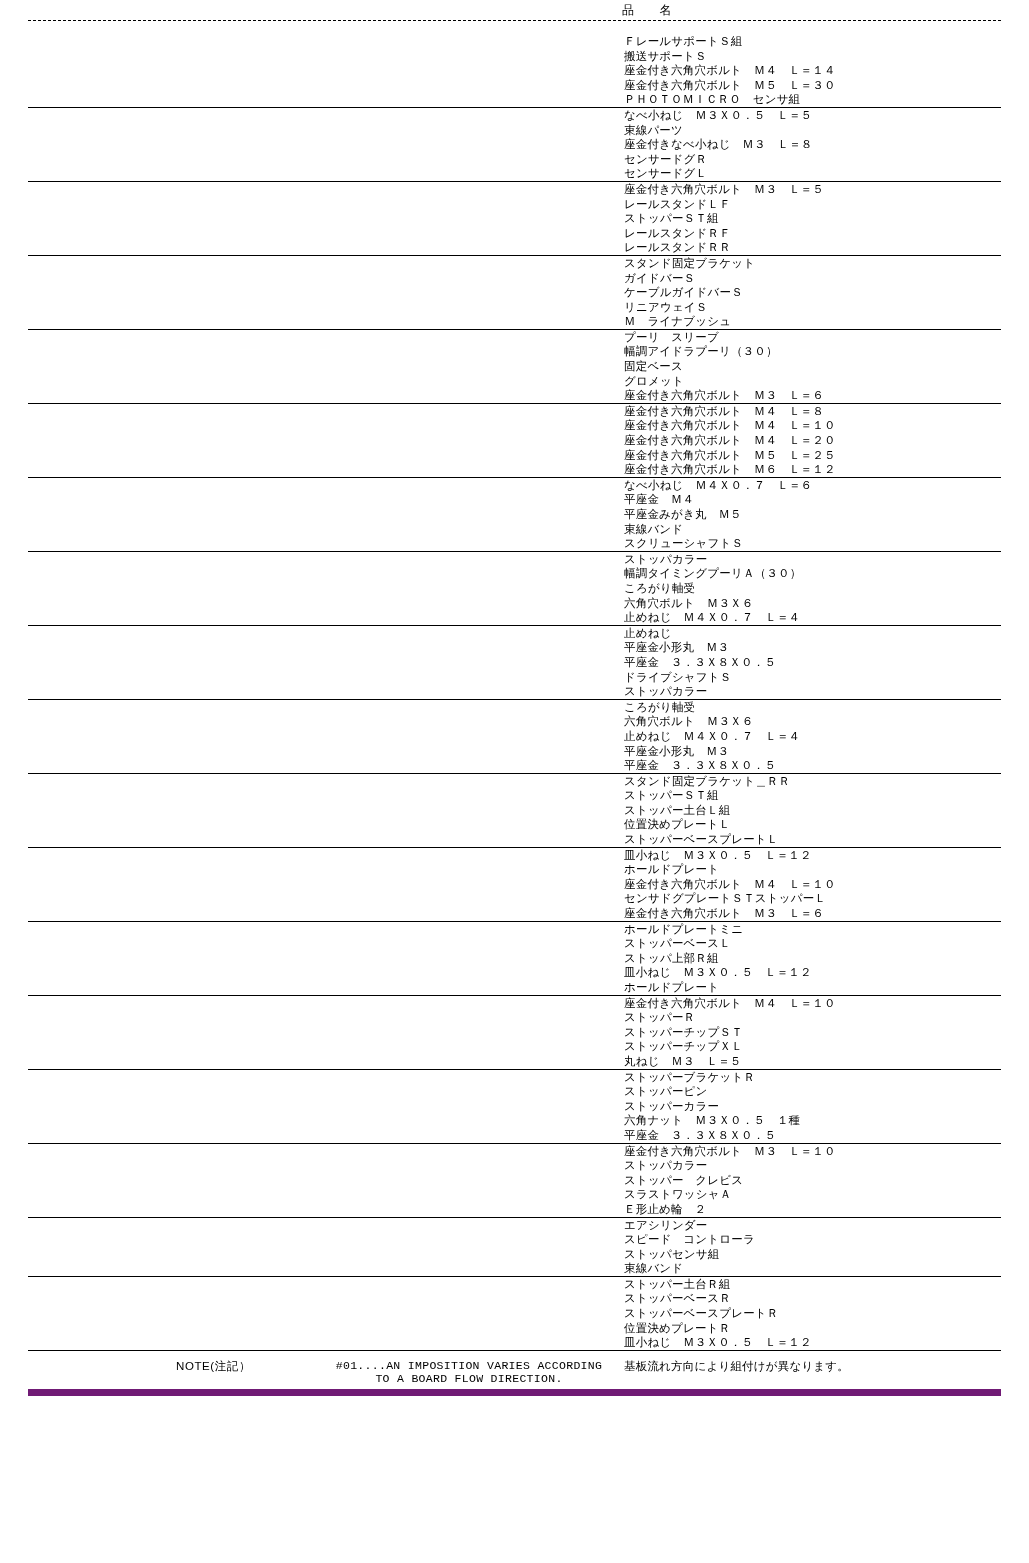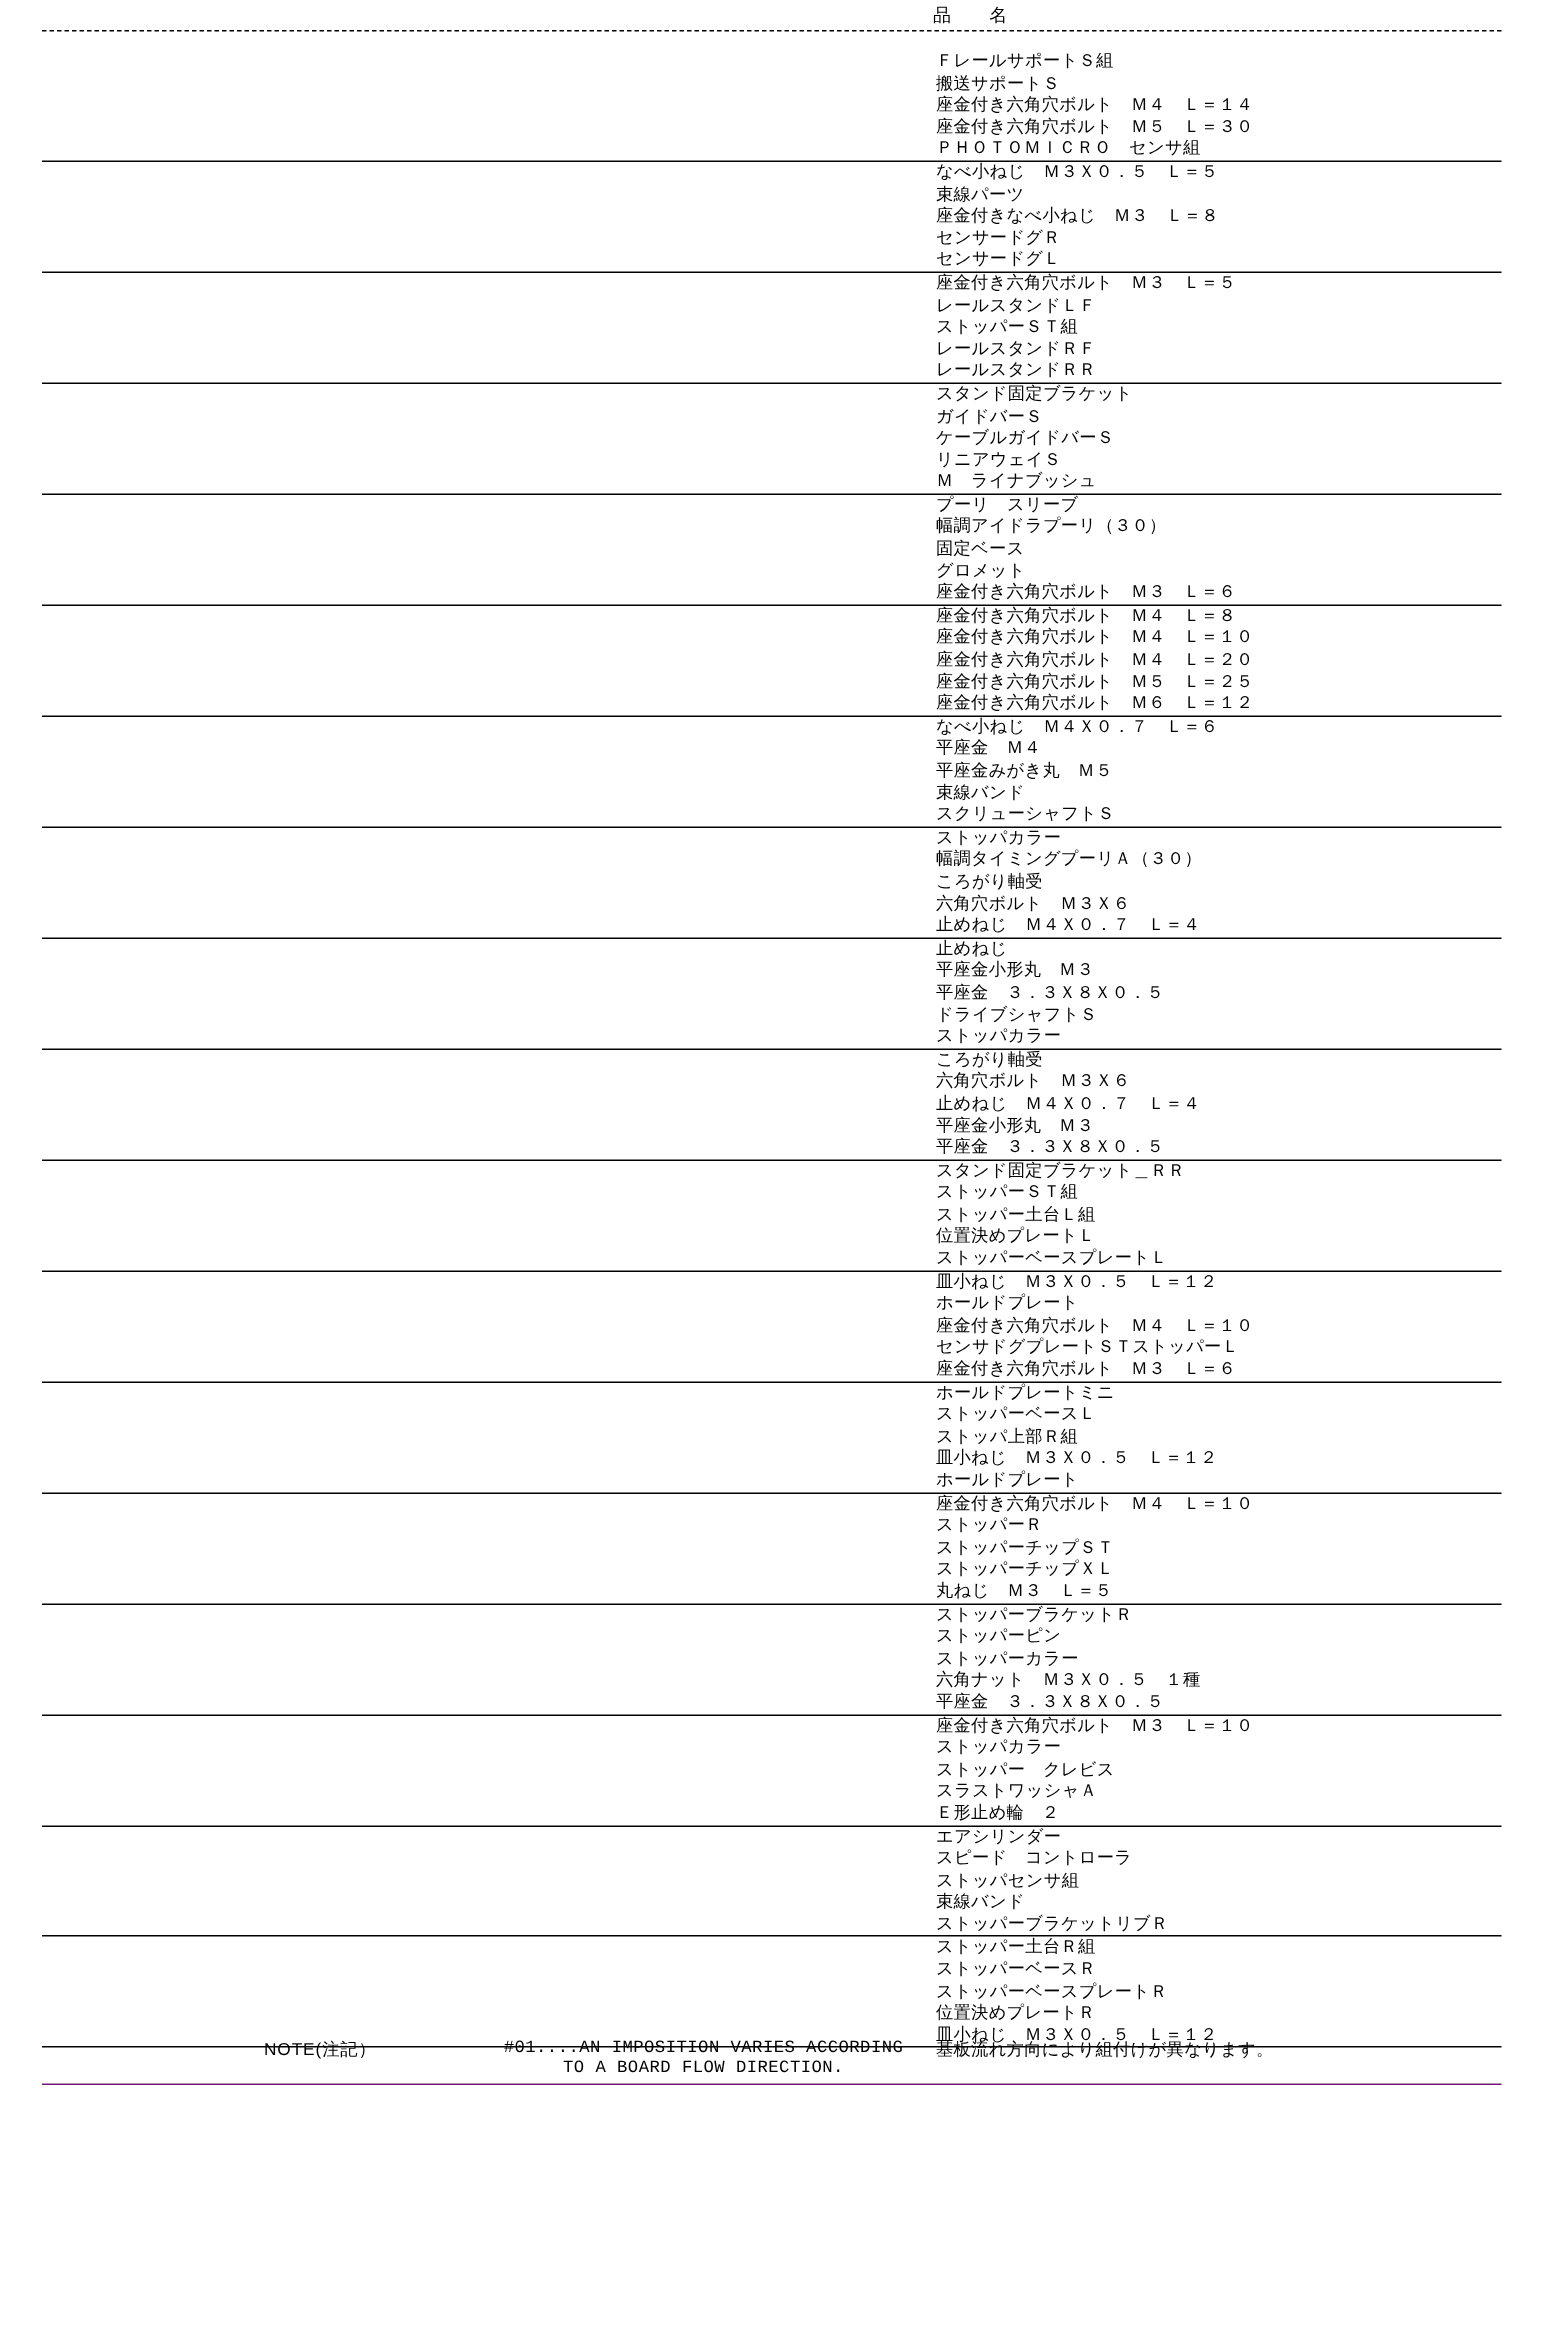--- a/index.html
+++ b/index.html
@@ -70,21 +70,21 @@
     left: 596px;
     top: 0;
     font-size: 11.5px;
     letter-spacing: 0.2px;
   }
   .note-area {
     position: absolute;
     left: 28px;
     width: 973px;
     height: 36px;
-    border-bottom: 1px solid #701a75;
+    border-bottom: 7px solid #701a75;
   }
   .note-label {
     position: absolute;
     left: 148px;
     top: 6px;
     font-size: 11.5px;
     letter-spacing: 0.6px;
   }
   .note-en {
     position: absolute;
@@ -437,23 +437,20 @@
           </div>
           <div class="row">
             <span class="name">スピード　コントローラ</span>
           </div>
           <div class="row">
             <span class="name">ストッパセンサ組</span>
           </div>
           <div class="row">
             <span class="name">束線バンド</span>
           </div>
-          <div class="row">
-            <span class="name">ストッパーブラケットリブＲ</span>
-          </div>
         </div>
       </div>
       <div class="group">
         <div class="rows">
           <div class="row">
             <span class="name">ストッパー土台Ｒ組</span>
           </div>
           <div class="row">
             <span class="name">ストッパーベースＲ</span>
           </div>

